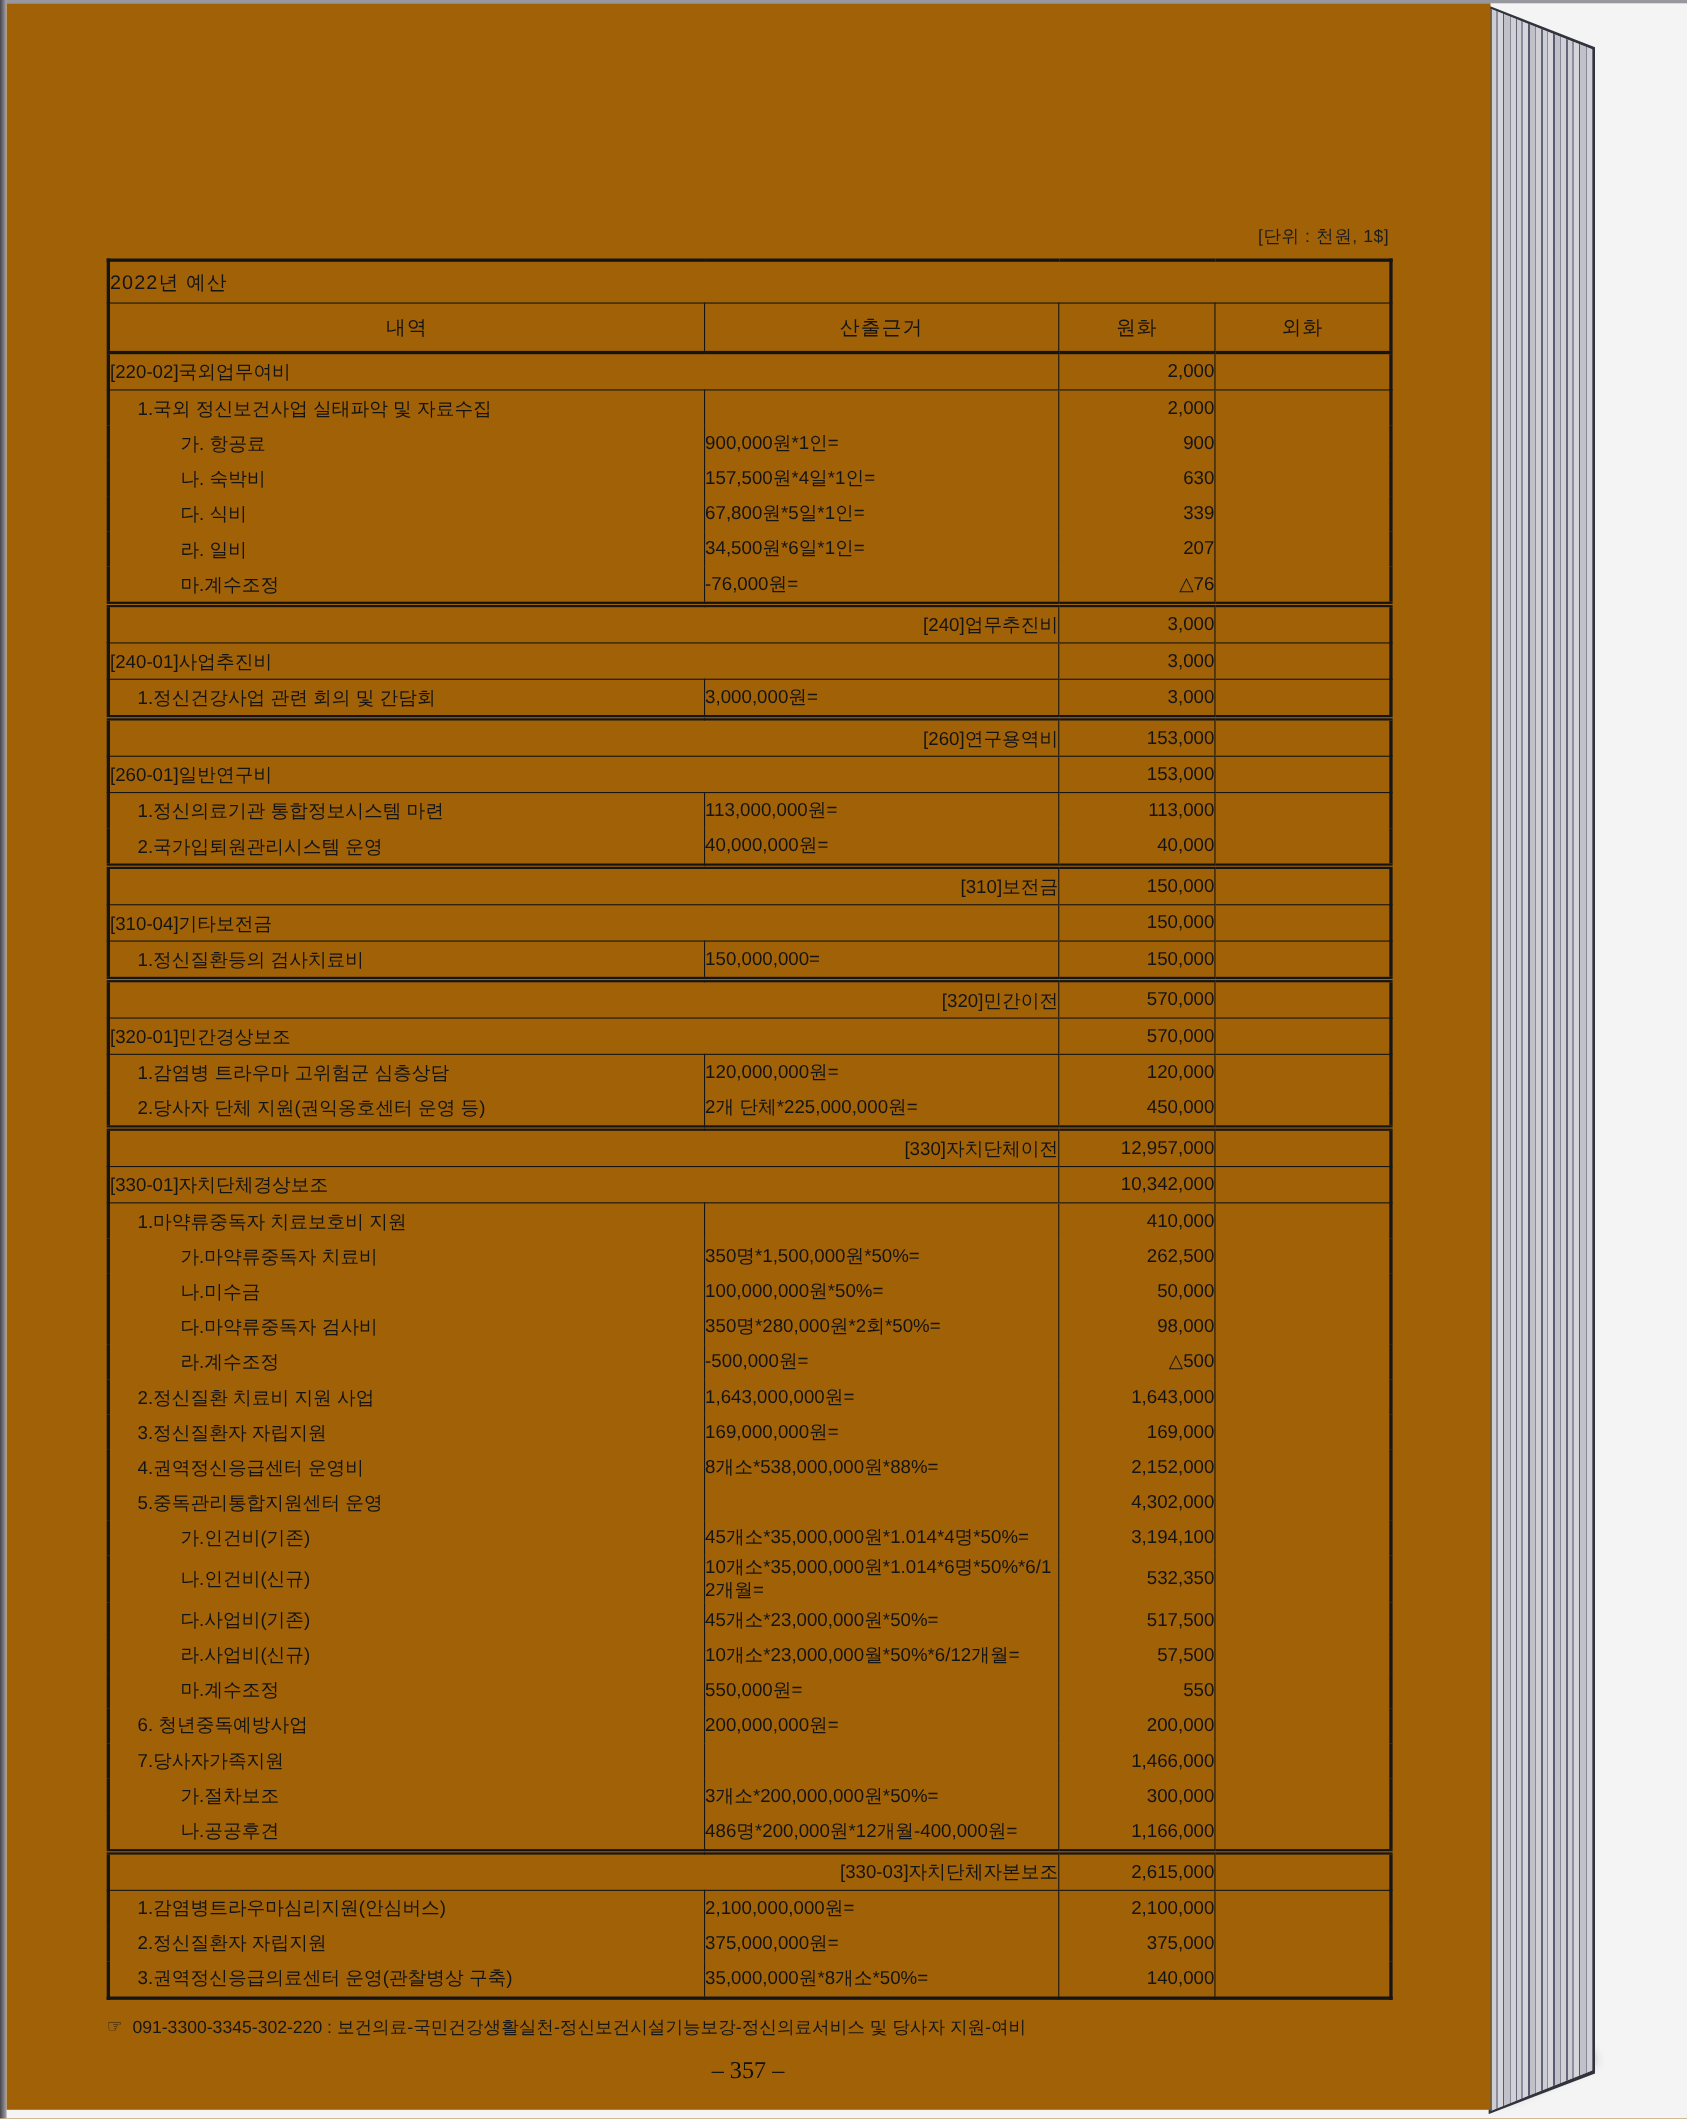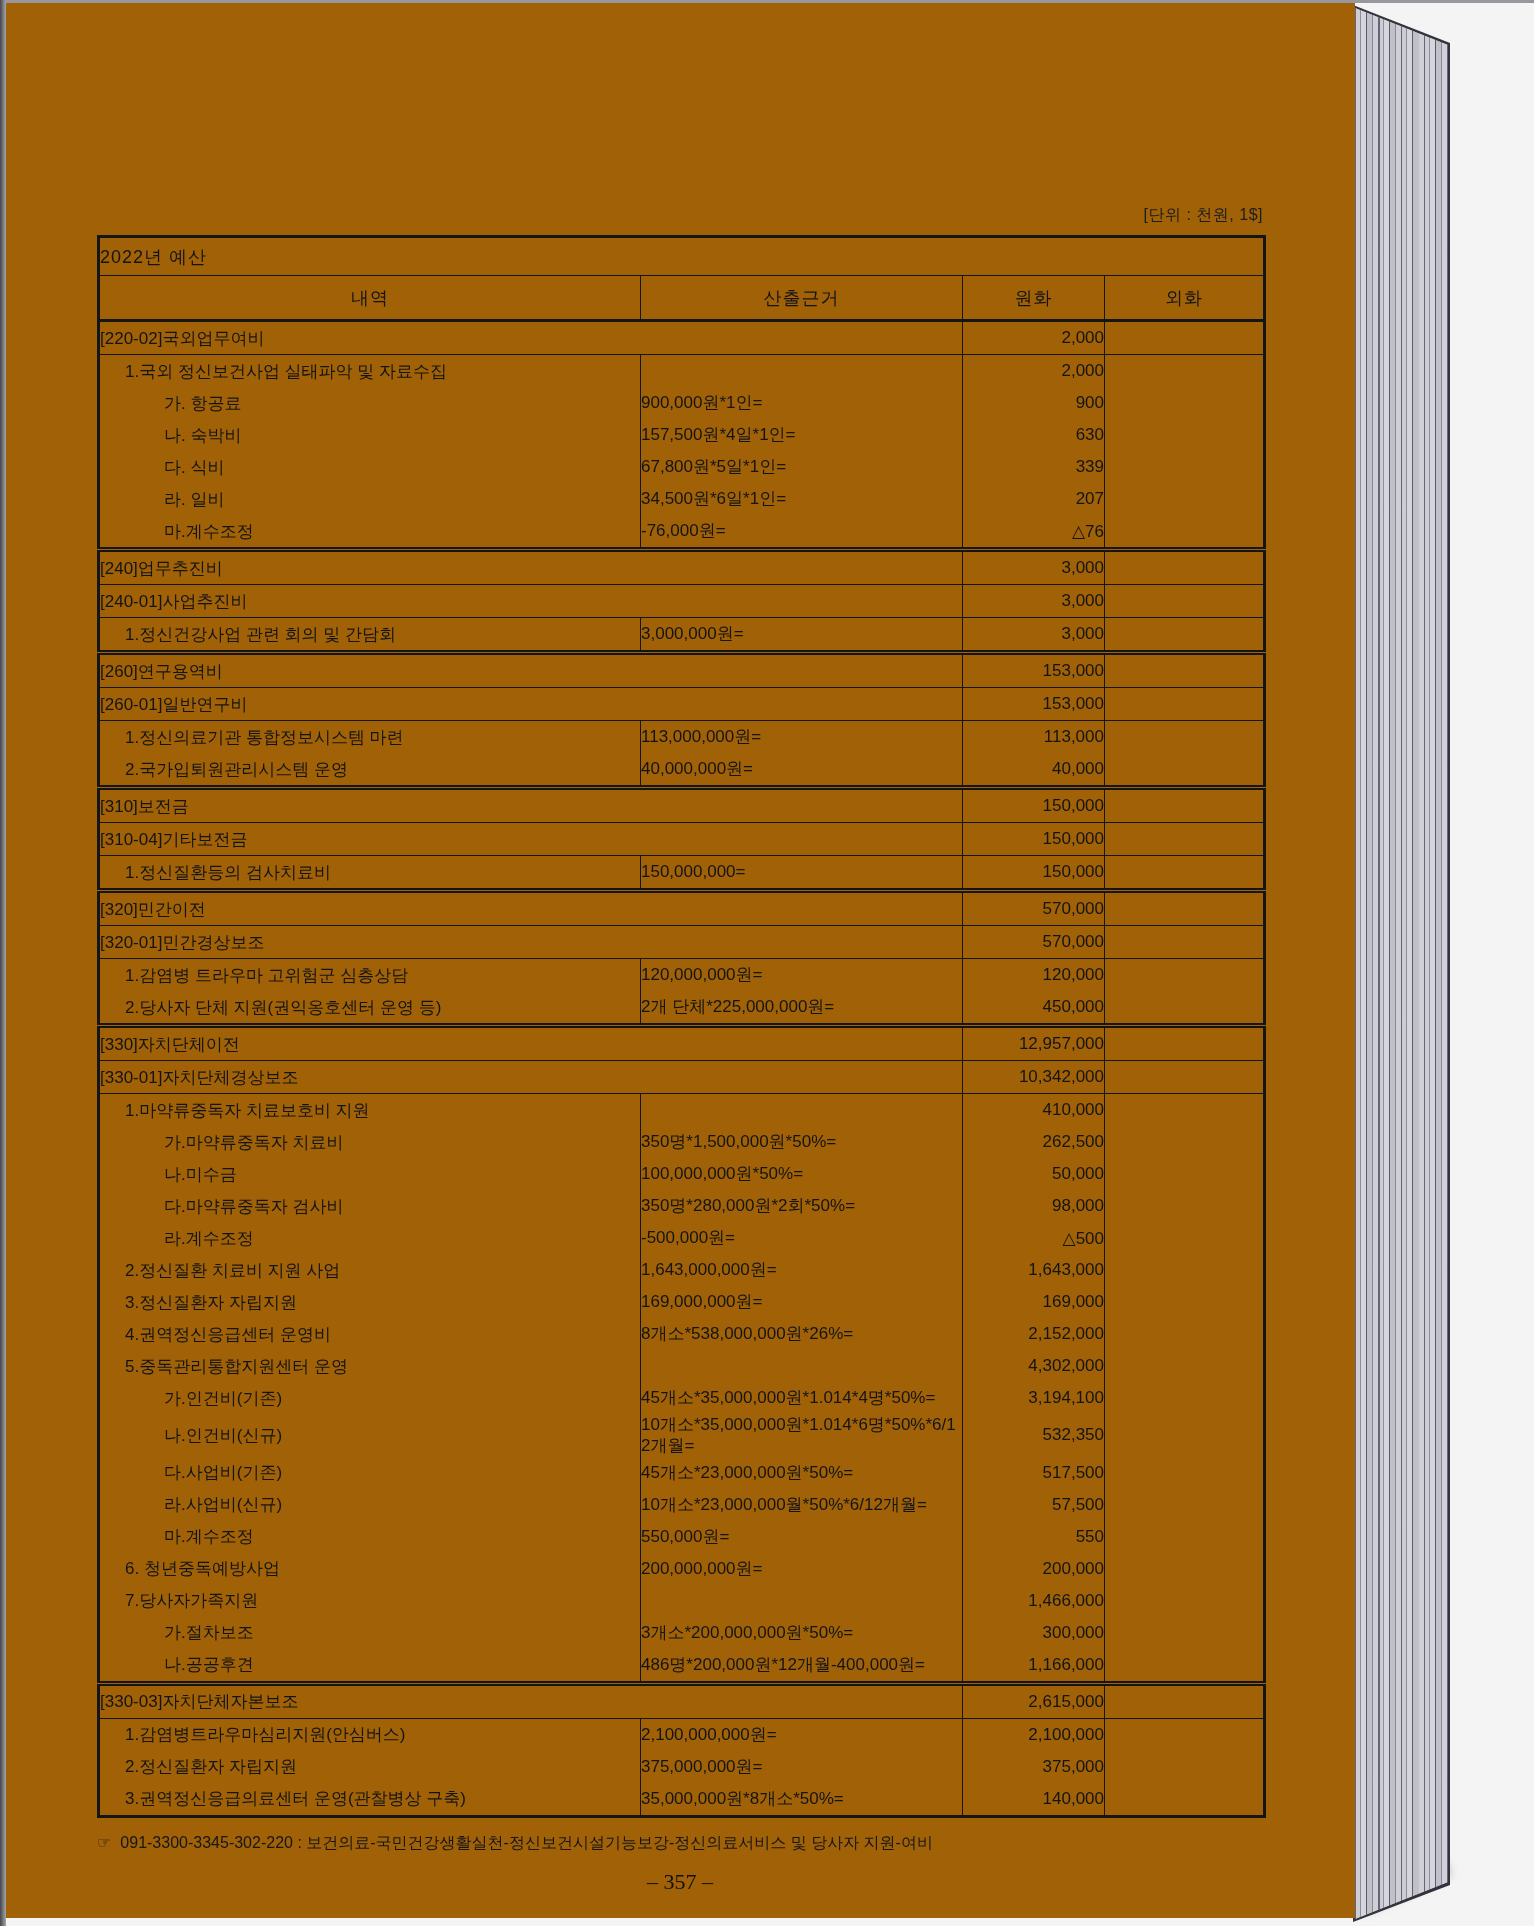--- a/index.html
+++ b/index.html
@@ -35,21 +35,21 @@
   .edge-shadow{position:absolute;left:1360px;top:1880px;width:92px;height:14px;background:rgba(90,90,100,.45);filter:blur(5px);transform:rotate(-24deg);}
   
   .unit-label{width:1166px;text-align:right;font-size:16px;letter-spacing:.5px;color:#1d1d1d;margin-bottom:9px;}
   
   table.budget{border-collapse:collapse;table-layout:fixed;width:1166px;border:3px solid #151515;}
   table.budget td,table.budget th{font-size:17px;color:#141414;vertical-align:middle;padding:0;word-break:break-all;}
   tr.t-title td{height:37px;text-align:left;font-size:18px;letter-spacing:1px;border-bottom:1.5px solid #151515;}
   tr.t-cols th{height:43px;font-size:18px;font-weight:400;letter-spacing:1px;border-bottom:3px solid #151515;border-left:1.5px solid #151515;}
   tr.t-cols th:first-child{border-left:none;}
   tr.sec td{height:32px;border-top:1.5px solid #151515;border-bottom:1.5px solid #151515;}
-  tr.sec.dbl td{border-top:5px double #151515;}
+  tr.sec.dbl td{border-top:5px double #151515;text-align:right;}
   tr.det td{height:32px;}
   td.c-name{text-align:left;padding-left:28px;padding-right:6px;}
   tr.lvB td.c-name{}
   tr.item td.c-name{padding-left:25px;}
   tr.leaf td.c-name{padding-left:64px;}
   td.c-basis{border-left:1.5px solid #151515;text-align:left;padding:3px 5px 3px 9px;line-height:1.25;}
   td.c-krw{border-left:1.5px solid #151515;text-align:right;padding-right:9px;}
   td.c-fx{border-left:1.5px solid #151515;}
   
   .footnote{width:1166px;margin-top:15px;font-size:16px;color:#161616;display:flex;align-items:center;gap:9px;}
@@ -251,21 +251,21 @@
           <td class="c-fx"></td>
         </tr>
       <tr class="det item">
           <td class="c-name">3.정신질환자 자립지원</td>
           <td class="c-basis">169,000,000원=</td>
           <td class="c-krw">169,000</td>
           <td class="c-fx"></td>
         </tr>
       <tr class="det item">
           <td class="c-name">4.권역정신응급센터 운영비</td>
-          <td class="c-basis">8개소*538,000,000원*26%=</td>
+          <td class="c-basis">8개소*538,000,000원*88%=</td>
           <td class="c-krw">2,152,000</td>
           <td class="c-fx"></td>
         </tr>
       <tr class="det item">
           <td class="c-name">5.중독관리통합지원센터 운영</td>
           <td class="c-basis"></td>
           <td class="c-krw">4,302,000</td>
           <td class="c-fx"></td>
         </tr>
       <tr class="det leaf">

